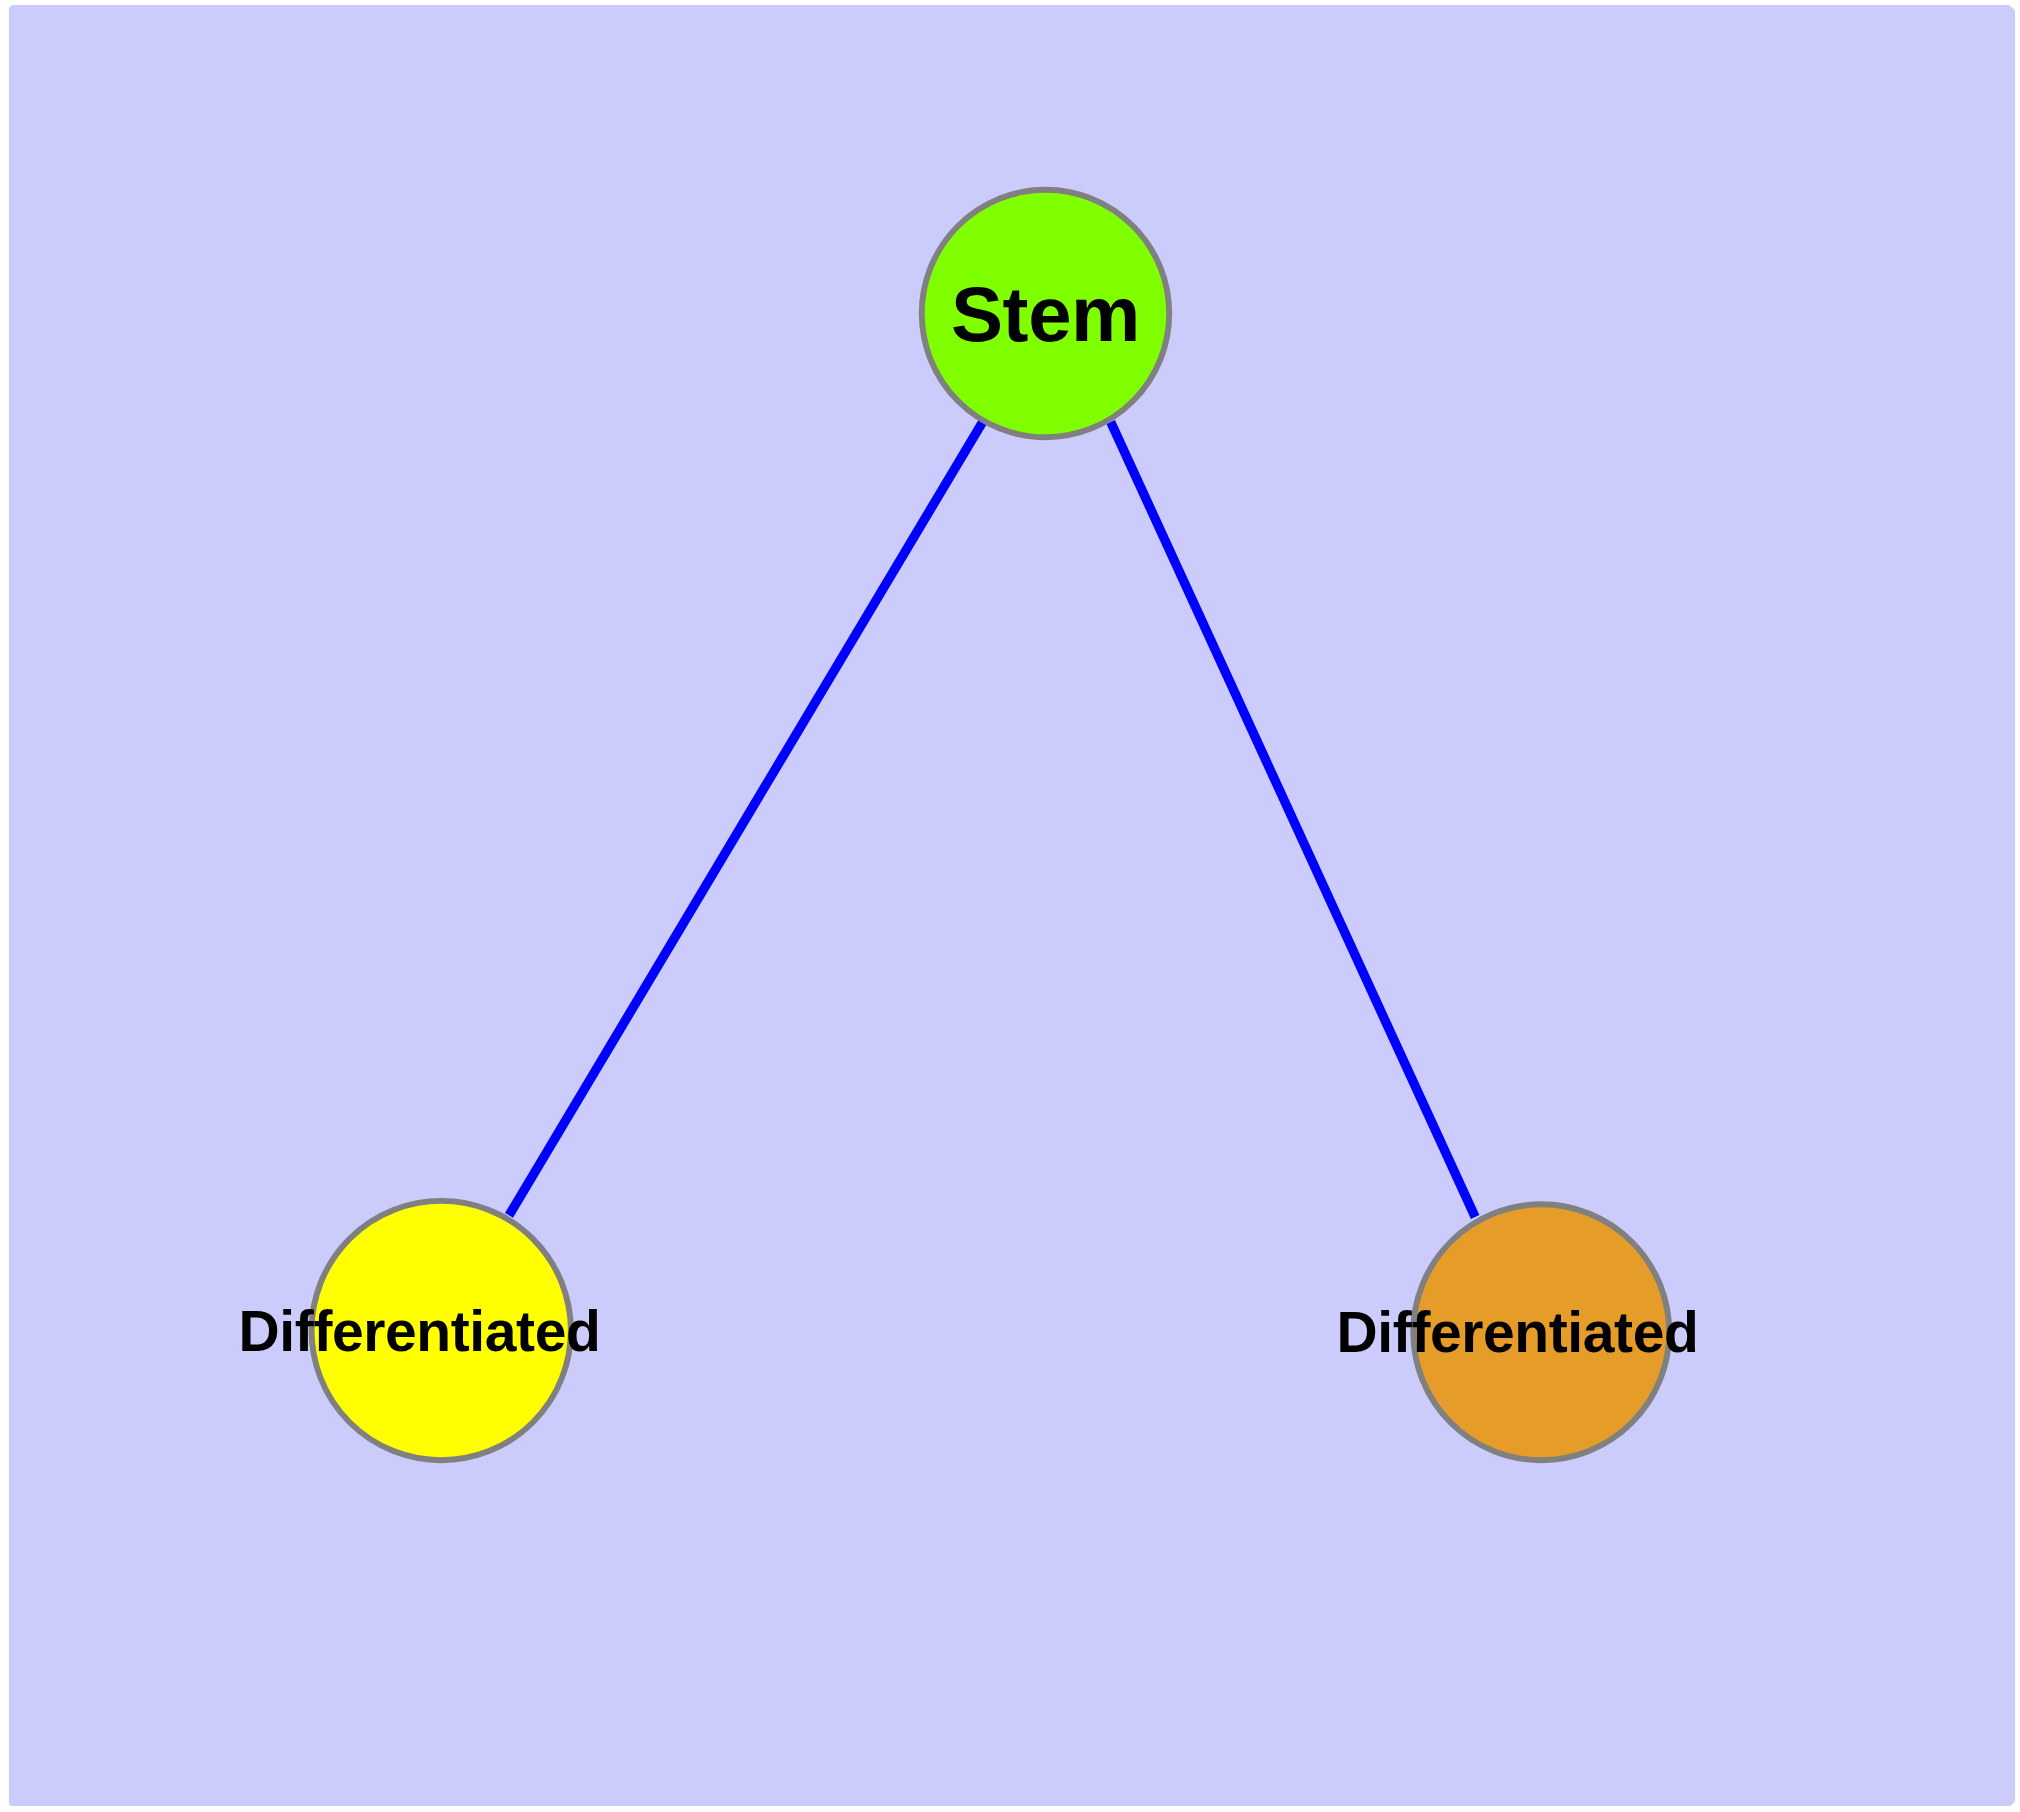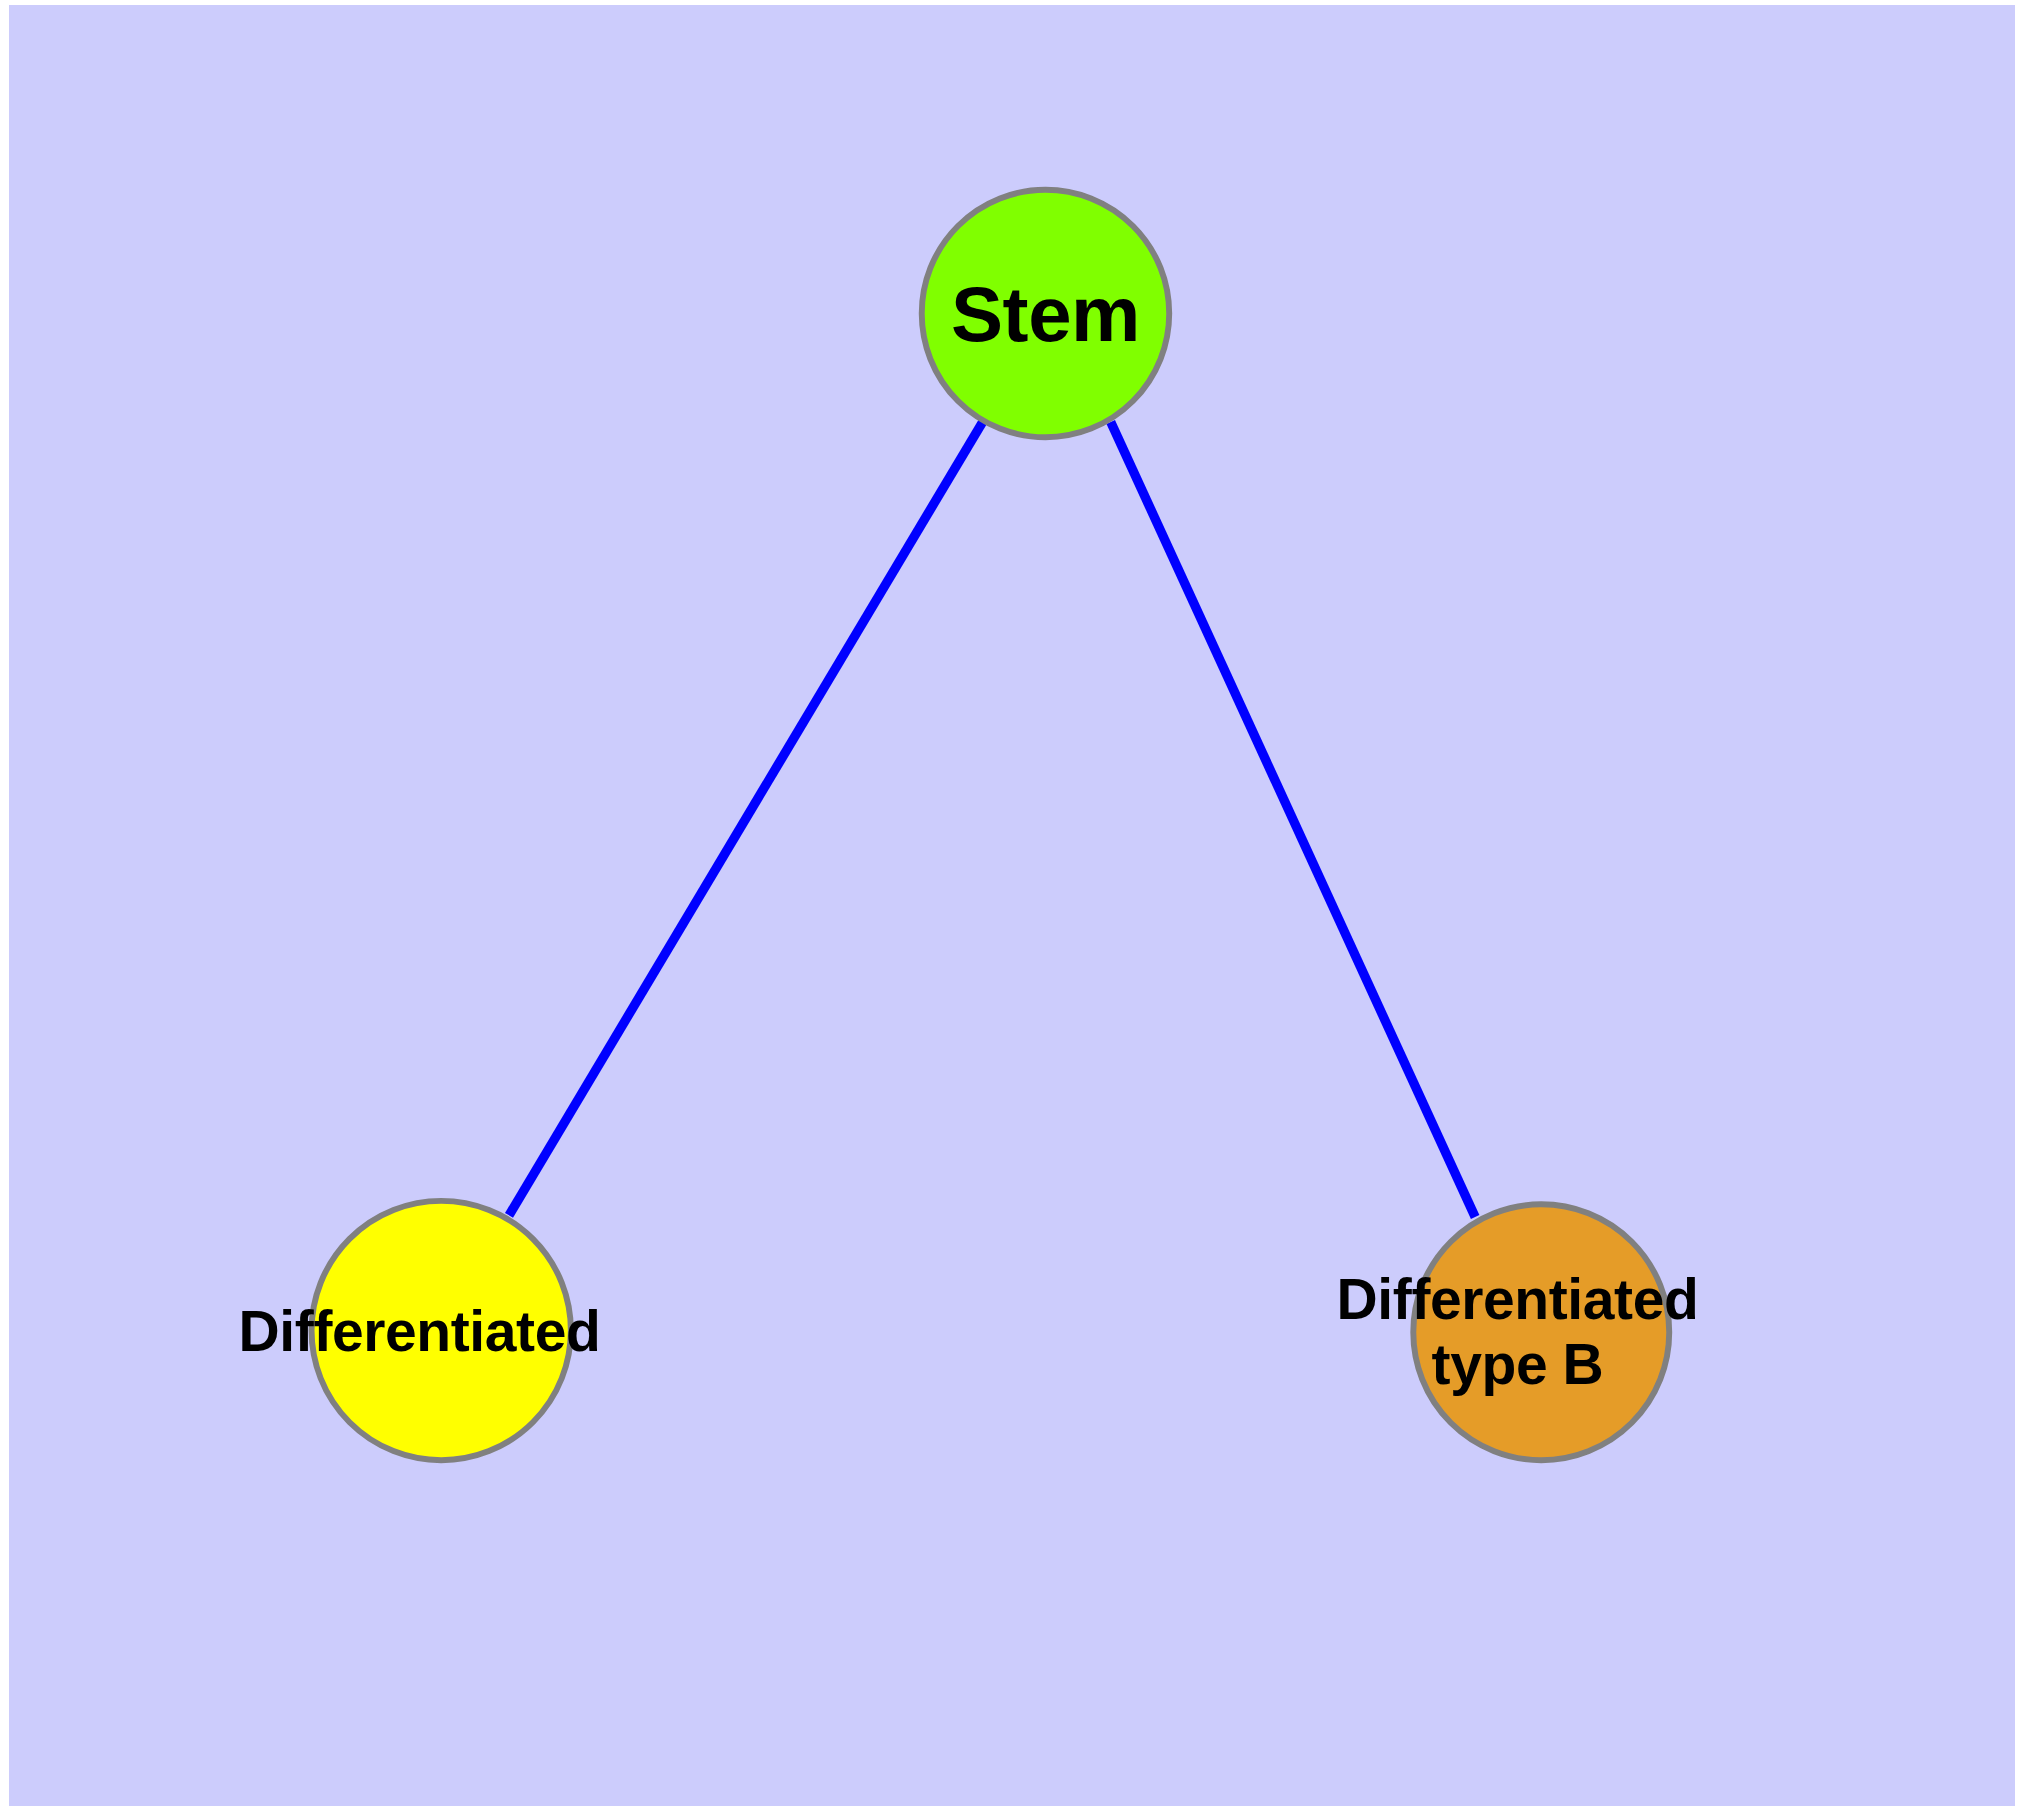--- a/index.html
+++ b/index.html
@@ -7,20 +7,21 @@
     padding: 0;
     background: #ffffff;
   }
   #stage {
     position: relative;
     width: 2021px;
     height: 1812px;
     background: #ffffff;
     overflow: hidden;
     font-family: "Liberation Sans", "DejaVu Sans", sans-serif;
+    border-radius: 28px;
   }
   #canvas {
     position: absolute;
     left: 8.5px;
     top: 5.1px;
     width: 2006px;
     height: 1801px;
     background: #ccccfc;
   }
   #graph-svg {
@@ -67,19 +68,18 @@
 
     <div id="labels-layer">
         <div class="node-label label-stem" style="left: 1037px; top: 309px; color: rgb(0, 0, 0);">
           <span class="line">Stem</span>
         </div>
         <div class="node-label" style="left: 411px; top: 1326px; color: rgb(0, 0, 0);">
           <span class="line">Differentiated</span>
         </div>
         <div class="node-label" style="left: 1509px; top: 1327px; color: rgb(0, 0, 0);">
           <span class="line">Differentiated</span>
-          <span class="line">type B</span>
         </div>
       </div>
 
   </div>
 </div>
 
 
 </body></html>

